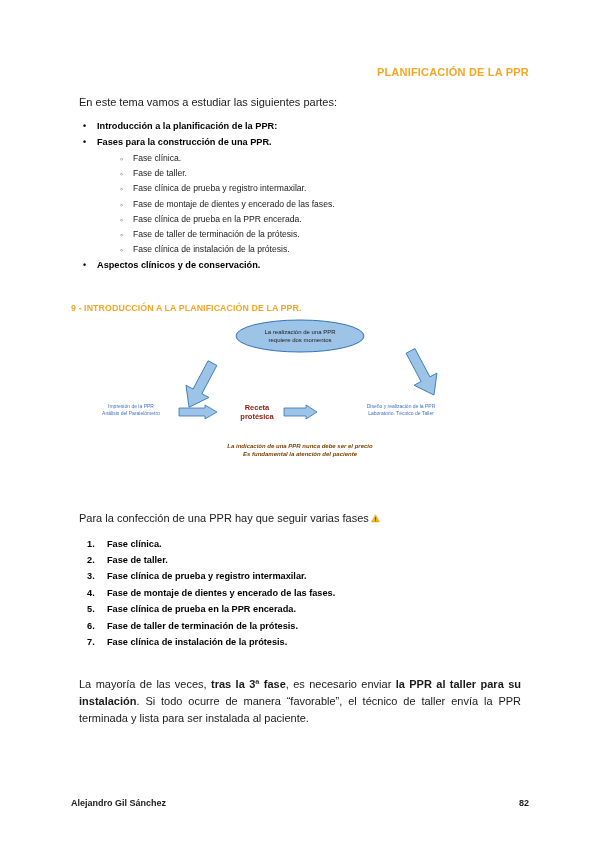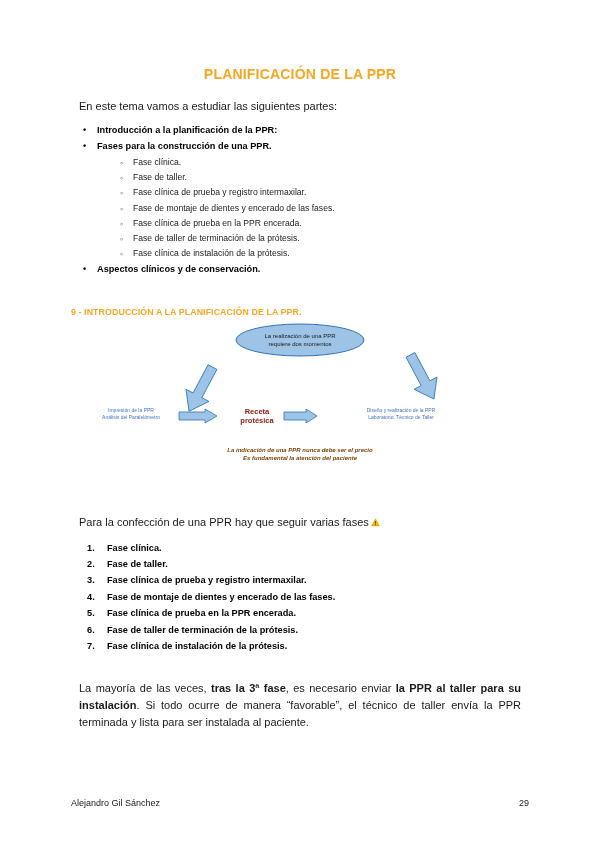--- a/index.html
+++ b/index.html
@@ -24,22 +24,22 @@
   }
   .content {
     position: absolute;
     left: 71px;
     top: 66px;
     width: 458px;
   }
 
   
   .doc-title {
-    text-align: center;
-    font-size: 14px;
+    text-align: right;
+    font-size: 11px;
     font-weight: bold;
     color: #F5A623;
     letter-spacing: 0.2px;
     margin: 0 0 16px 0;
   }
 
   
   .para {
     font-size: 11px;
     line-height: 1.55;
@@ -142,20 +142,21 @@
   .footer {
     position: absolute;
     left: 71px;
     right: 71px;
     top: 798px;
     display: flex;
     justify-content: space-between;
     align-items: baseline;
     font-size: 9px;
     color: #1a1a1a;
+    font-weight: bold;
   }
   b { font-weight: bold; }
 </style>
 </head>
 <body>
 
 <div class="page">
 
   <div class="content">
 
@@ -249,16 +250,16 @@
 
     <div style="height:18px"></div>
     <p class="para para-justify">
       <span>La mayoría de las veces, </span><b>tras la 3ª fase</b><span>, es necesario enviar </span><b>la PPR al taller para su instalación</b><span>. Si todo ocurre de manera “favorable”, el técnico de taller envía la PPR terminada y lista para ser instalada al paciente.</span>
     </p>
 
   </div>
 
   <div class="footer">
     <span>Alejandro Gil Sánchez</span>
-    <span>29</span>
+    <span>82</span>
   </div>
 
 </div>
 
 </body></html>

